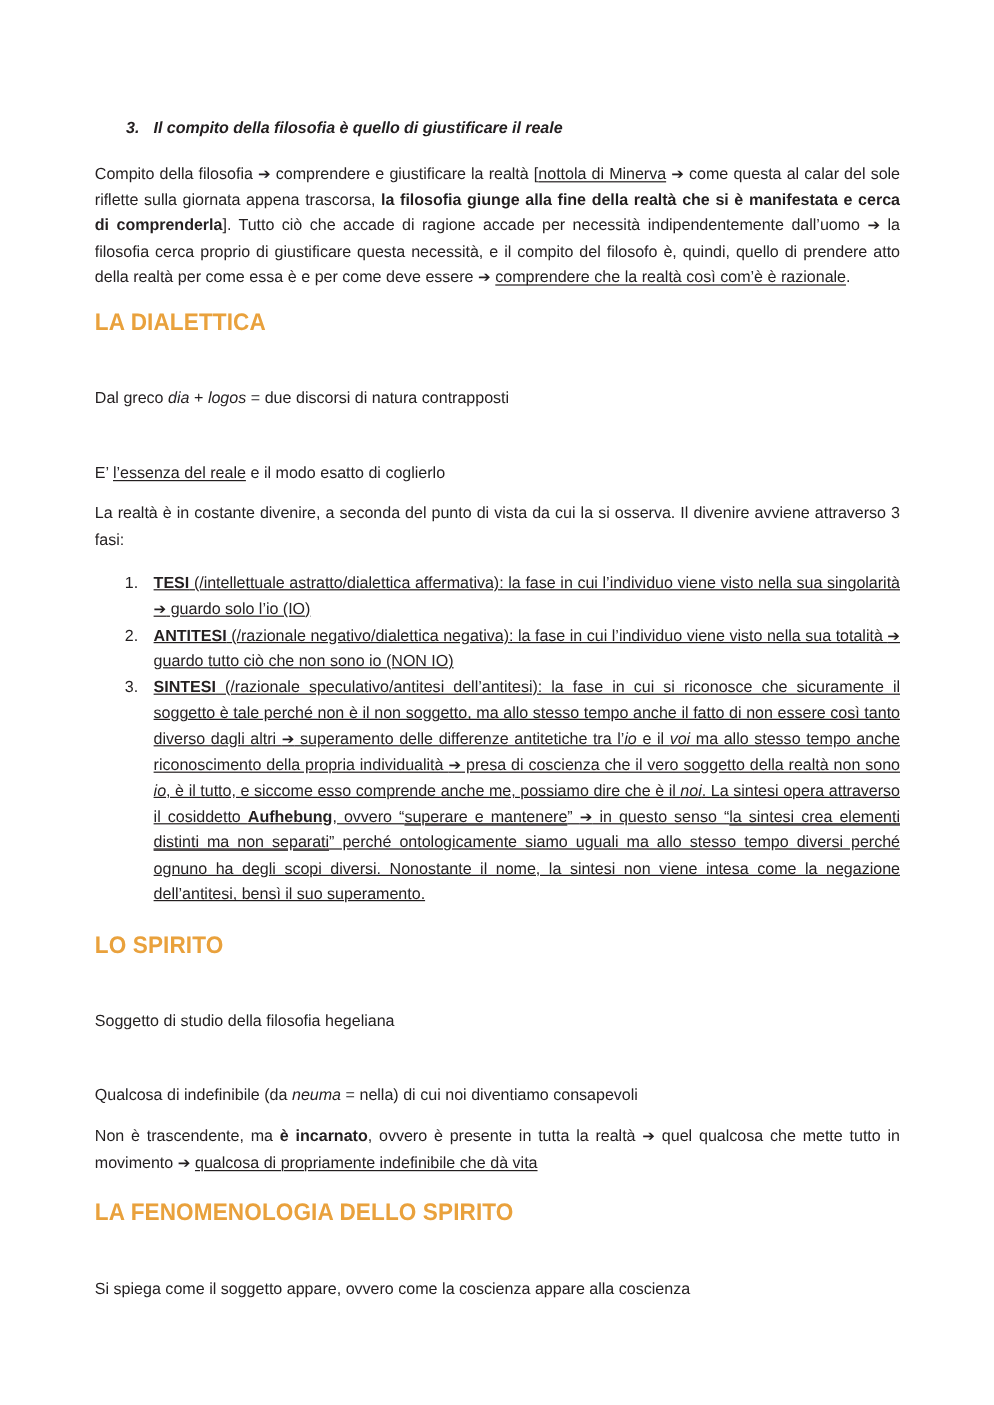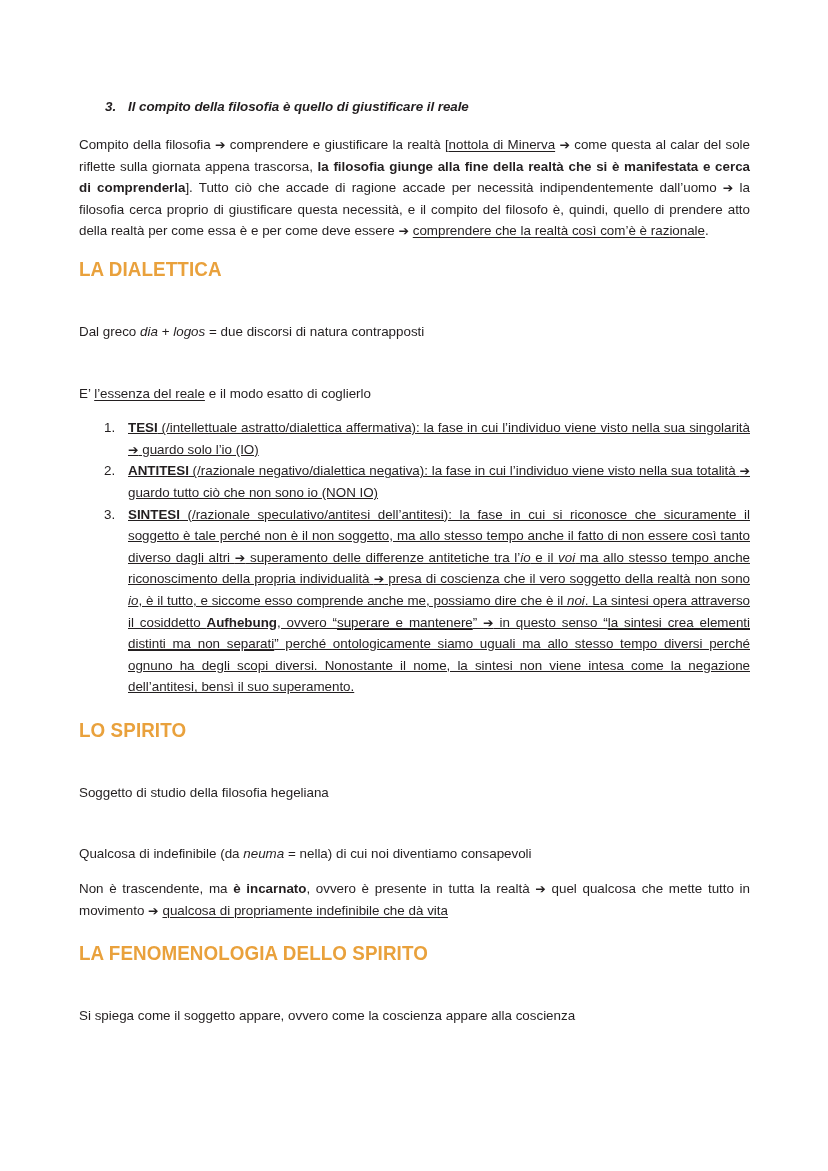--- a/index.html
+++ b/index.html
@@ -121,20 +121,21 @@
   </ol>
 
   <p class="body"><span>Compito della filosofia </span><span class="arr">➔</span><span> comprendere e giustificare la realtà [</span><span class="u">nottola di Minerva</span><span> </span><span class="arr">➔</span><span> come questa al calar del sole riflette sulla giornata appena trascorsa, </span><span class="b">la filosofia giunge alla fine della realtà che si è manifestata e cerca di comprenderla</span><span>]. Tutto ciò che accade di ragione accade per necessità indipendentemente dall’uomo </span><span class="arr">➔</span><span> la filosofia cerca proprio di giustificare questa necessità, e il compito del filosofo è, quindi, quello di prendere atto della realtà per come essa è e per come deve essere </span><span class="arr">➔</span><span> </span><span class="u">comprendere che la realtà così com’è è razionale</span><span>.</span></p>
 
   <h2 class="sect first">LA DIALETTICA</h2>
 
   <p class="body left tight"><span>Dal greco </span><span class="i">dia</span><span> + </span><span class="i">logos</span><span> = due discorsi di natura contrapposti</span></p>
 
   <p class="body left tight"><span>E’ </span><span class="u">l’essenza del reale</span><span> e il modo esatto di coglierlo</span></p>
 
+  <p class="body">La realtà è in costante divenire, a seconda del punto di vista da cui la si osserva. Il divenire avviene attraverso 3 fasi:</p>
 
   <ol class="phases">
     <li><span class="b">TESI</span><span> (/intellettuale astratto/dialettica affermativa): la fase in cui l’individuo viene visto nella sua singolarità </span><span class="arr">➔</span><span> guardo solo l’io (IO)</span></li>
 
     <li><span class="b">ANTITESI</span><span> (/razionale negativo/dialettica negativa): la fase in cui l’individuo viene visto nella sua totalità </span><span class="arr">➔</span><span> guardo tutto ciò che non sono io (NON IO)</span></li>
 
     <li class="last"><span class="b">SINTESI</span><span> (/razionale speculativo/antitesi dell’antitesi): la fase in cui si riconosce che sicuramente il soggetto è tale perché non è il non soggetto, ma allo stesso tempo anche il fatto di non essere così tanto diverso dagli altri </span><span class="arr">➔</span><span> superamento delle differenze antitetiche tra l’</span><span class="i">io</span><span> e il </span><span class="i">voi</span><span> ma allo stesso tempo anche riconoscimento della propria individualità </span><span class="arr">➔</span><span> presa di coscienza che il vero soggetto della realtà non sono </span><span class="i">io</span><span>, è il tutto, e siccome esso comprende anche me, possiamo dire che è il </span><span class="i">noi</span><span>. La sintesi opera attraverso il cosiddetto </span><span class="b">Aufhebung</span><span>, ovvero “</span><span class="u">superare e mantenere</span><span>” </span><span class="arr">➔</span><span> in questo senso “</span><span class="u">la sintesi crea elementi distinti ma non separati</span><span>” perché ontologicamente siamo uguali ma allo stesso tempo diversi perché ognuno ha degli scopi diversi. Nonostante il nome, la sintesi non viene intesa come la negazione dell’antitesi, bensì il suo superamento.</span></li>
   </ol>
 
   <h2 class="sect">LO SPIRITO</h2>

